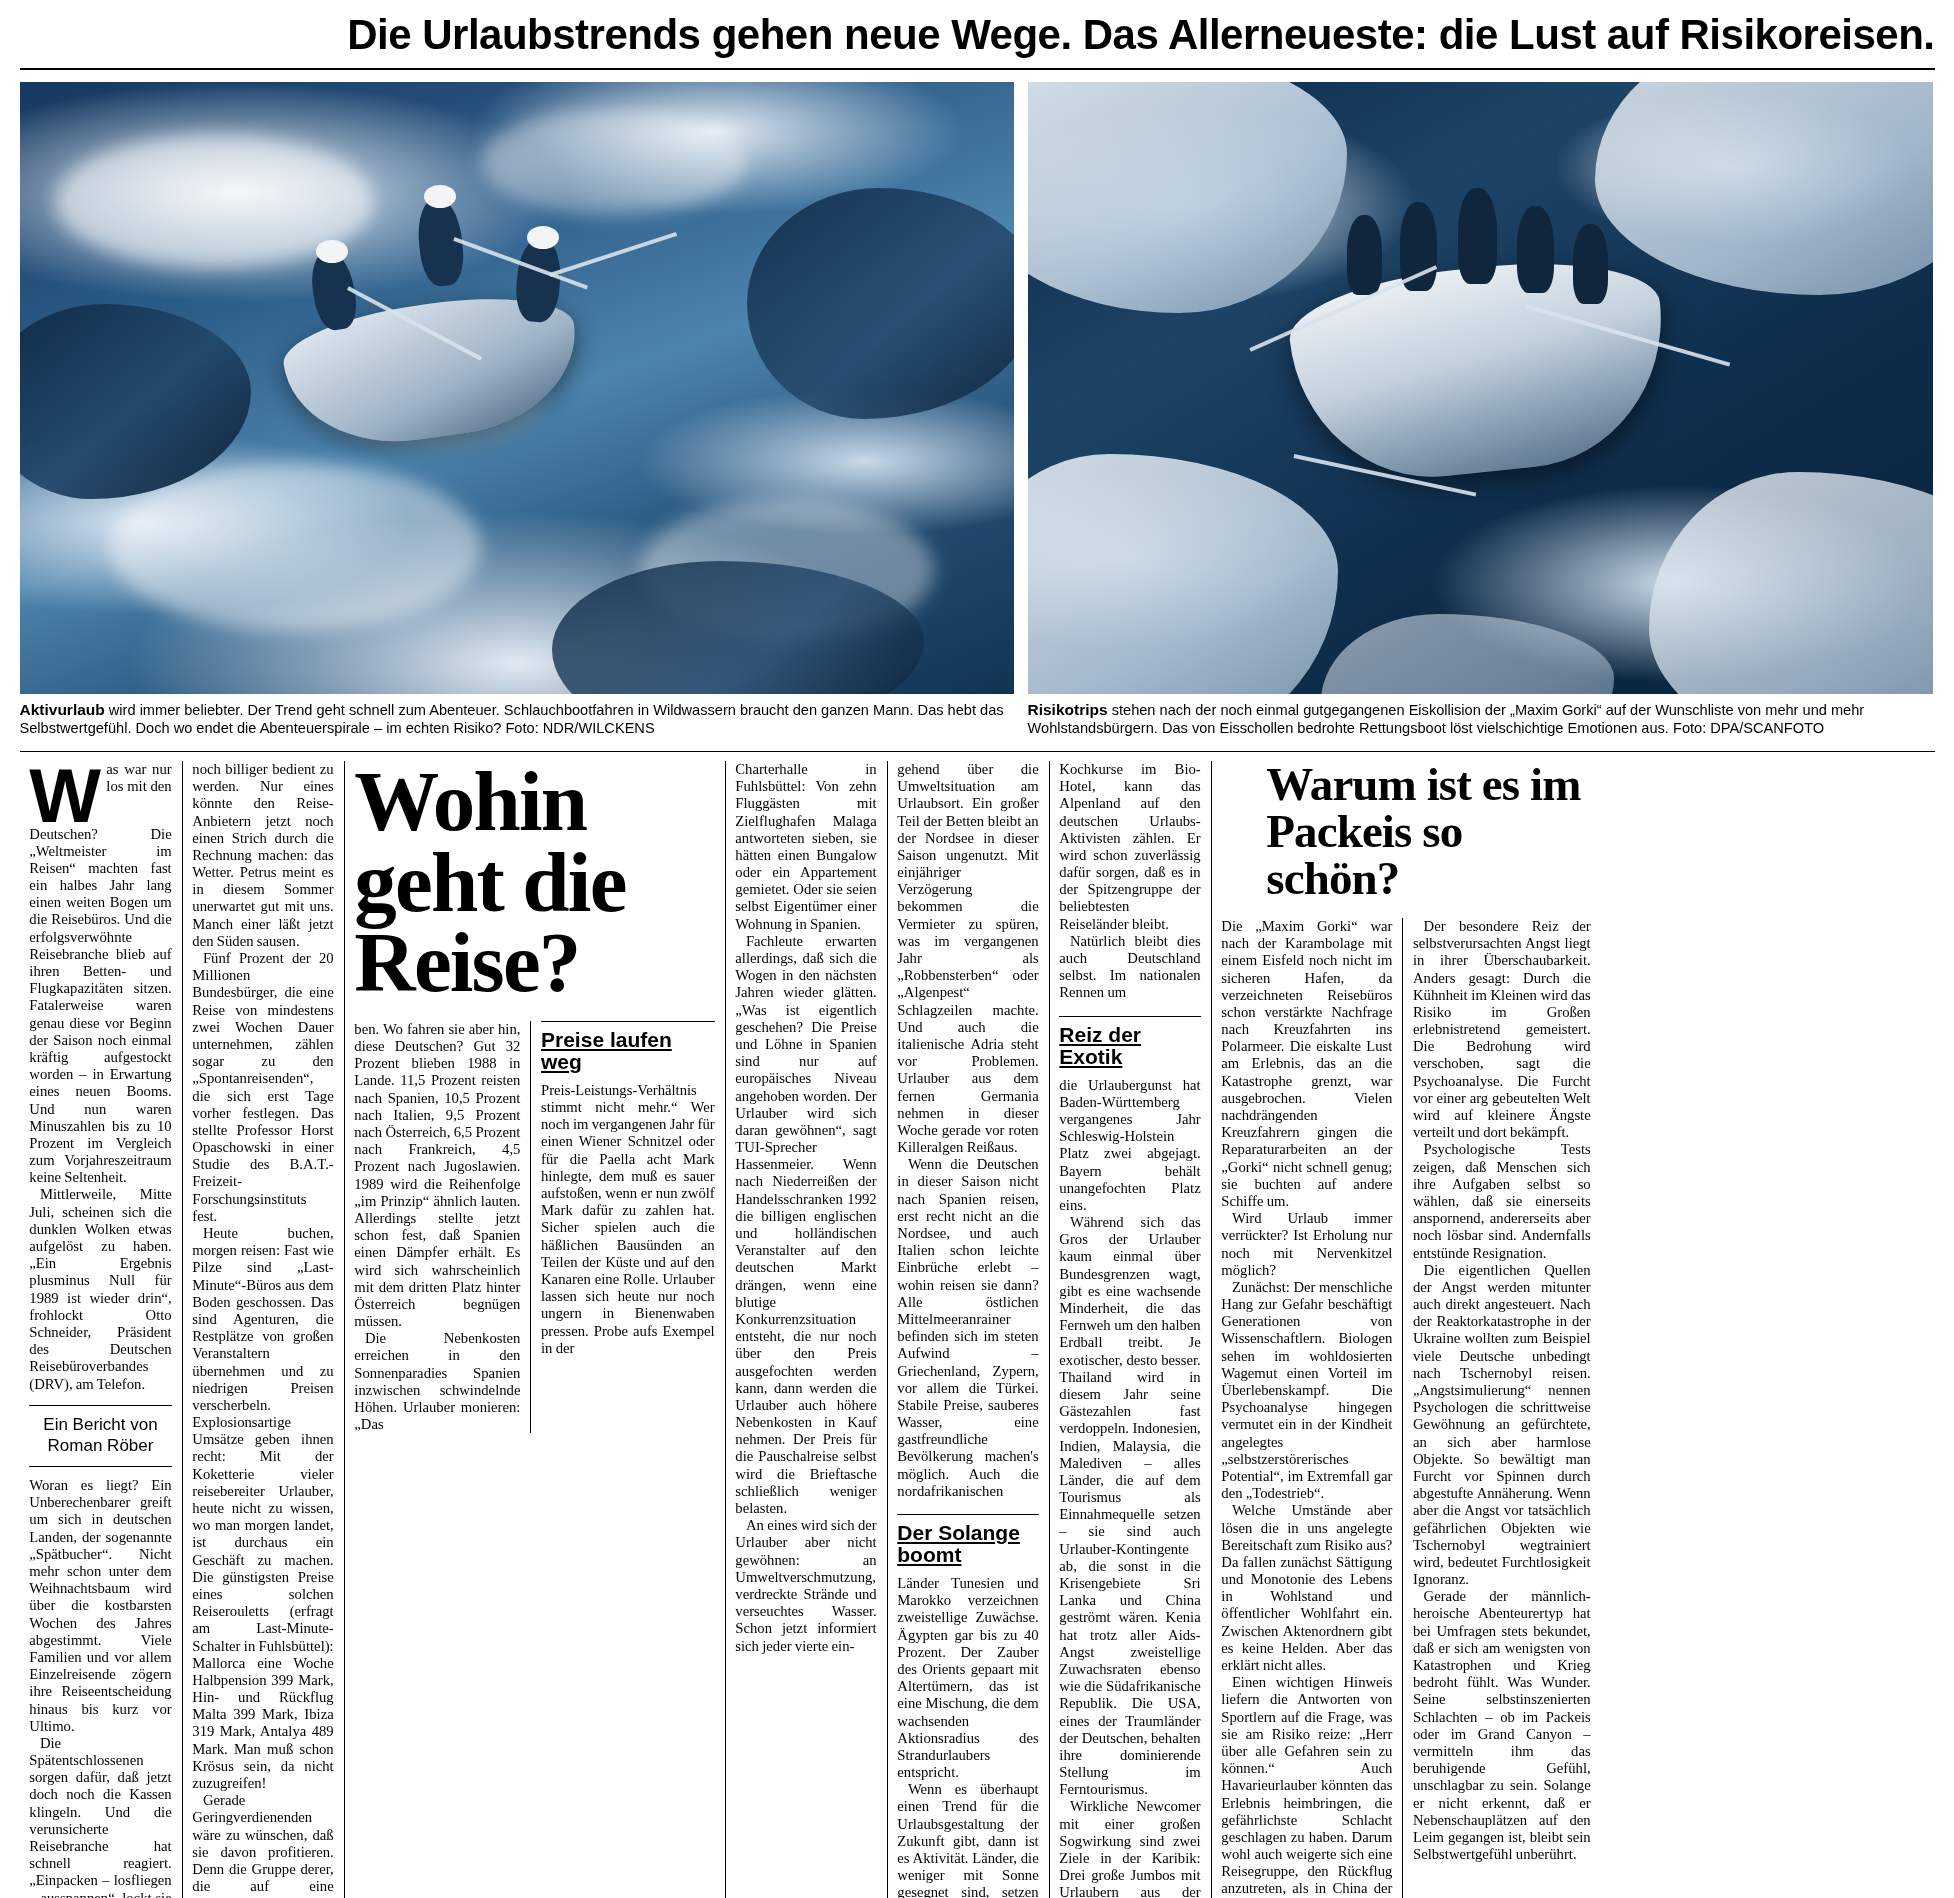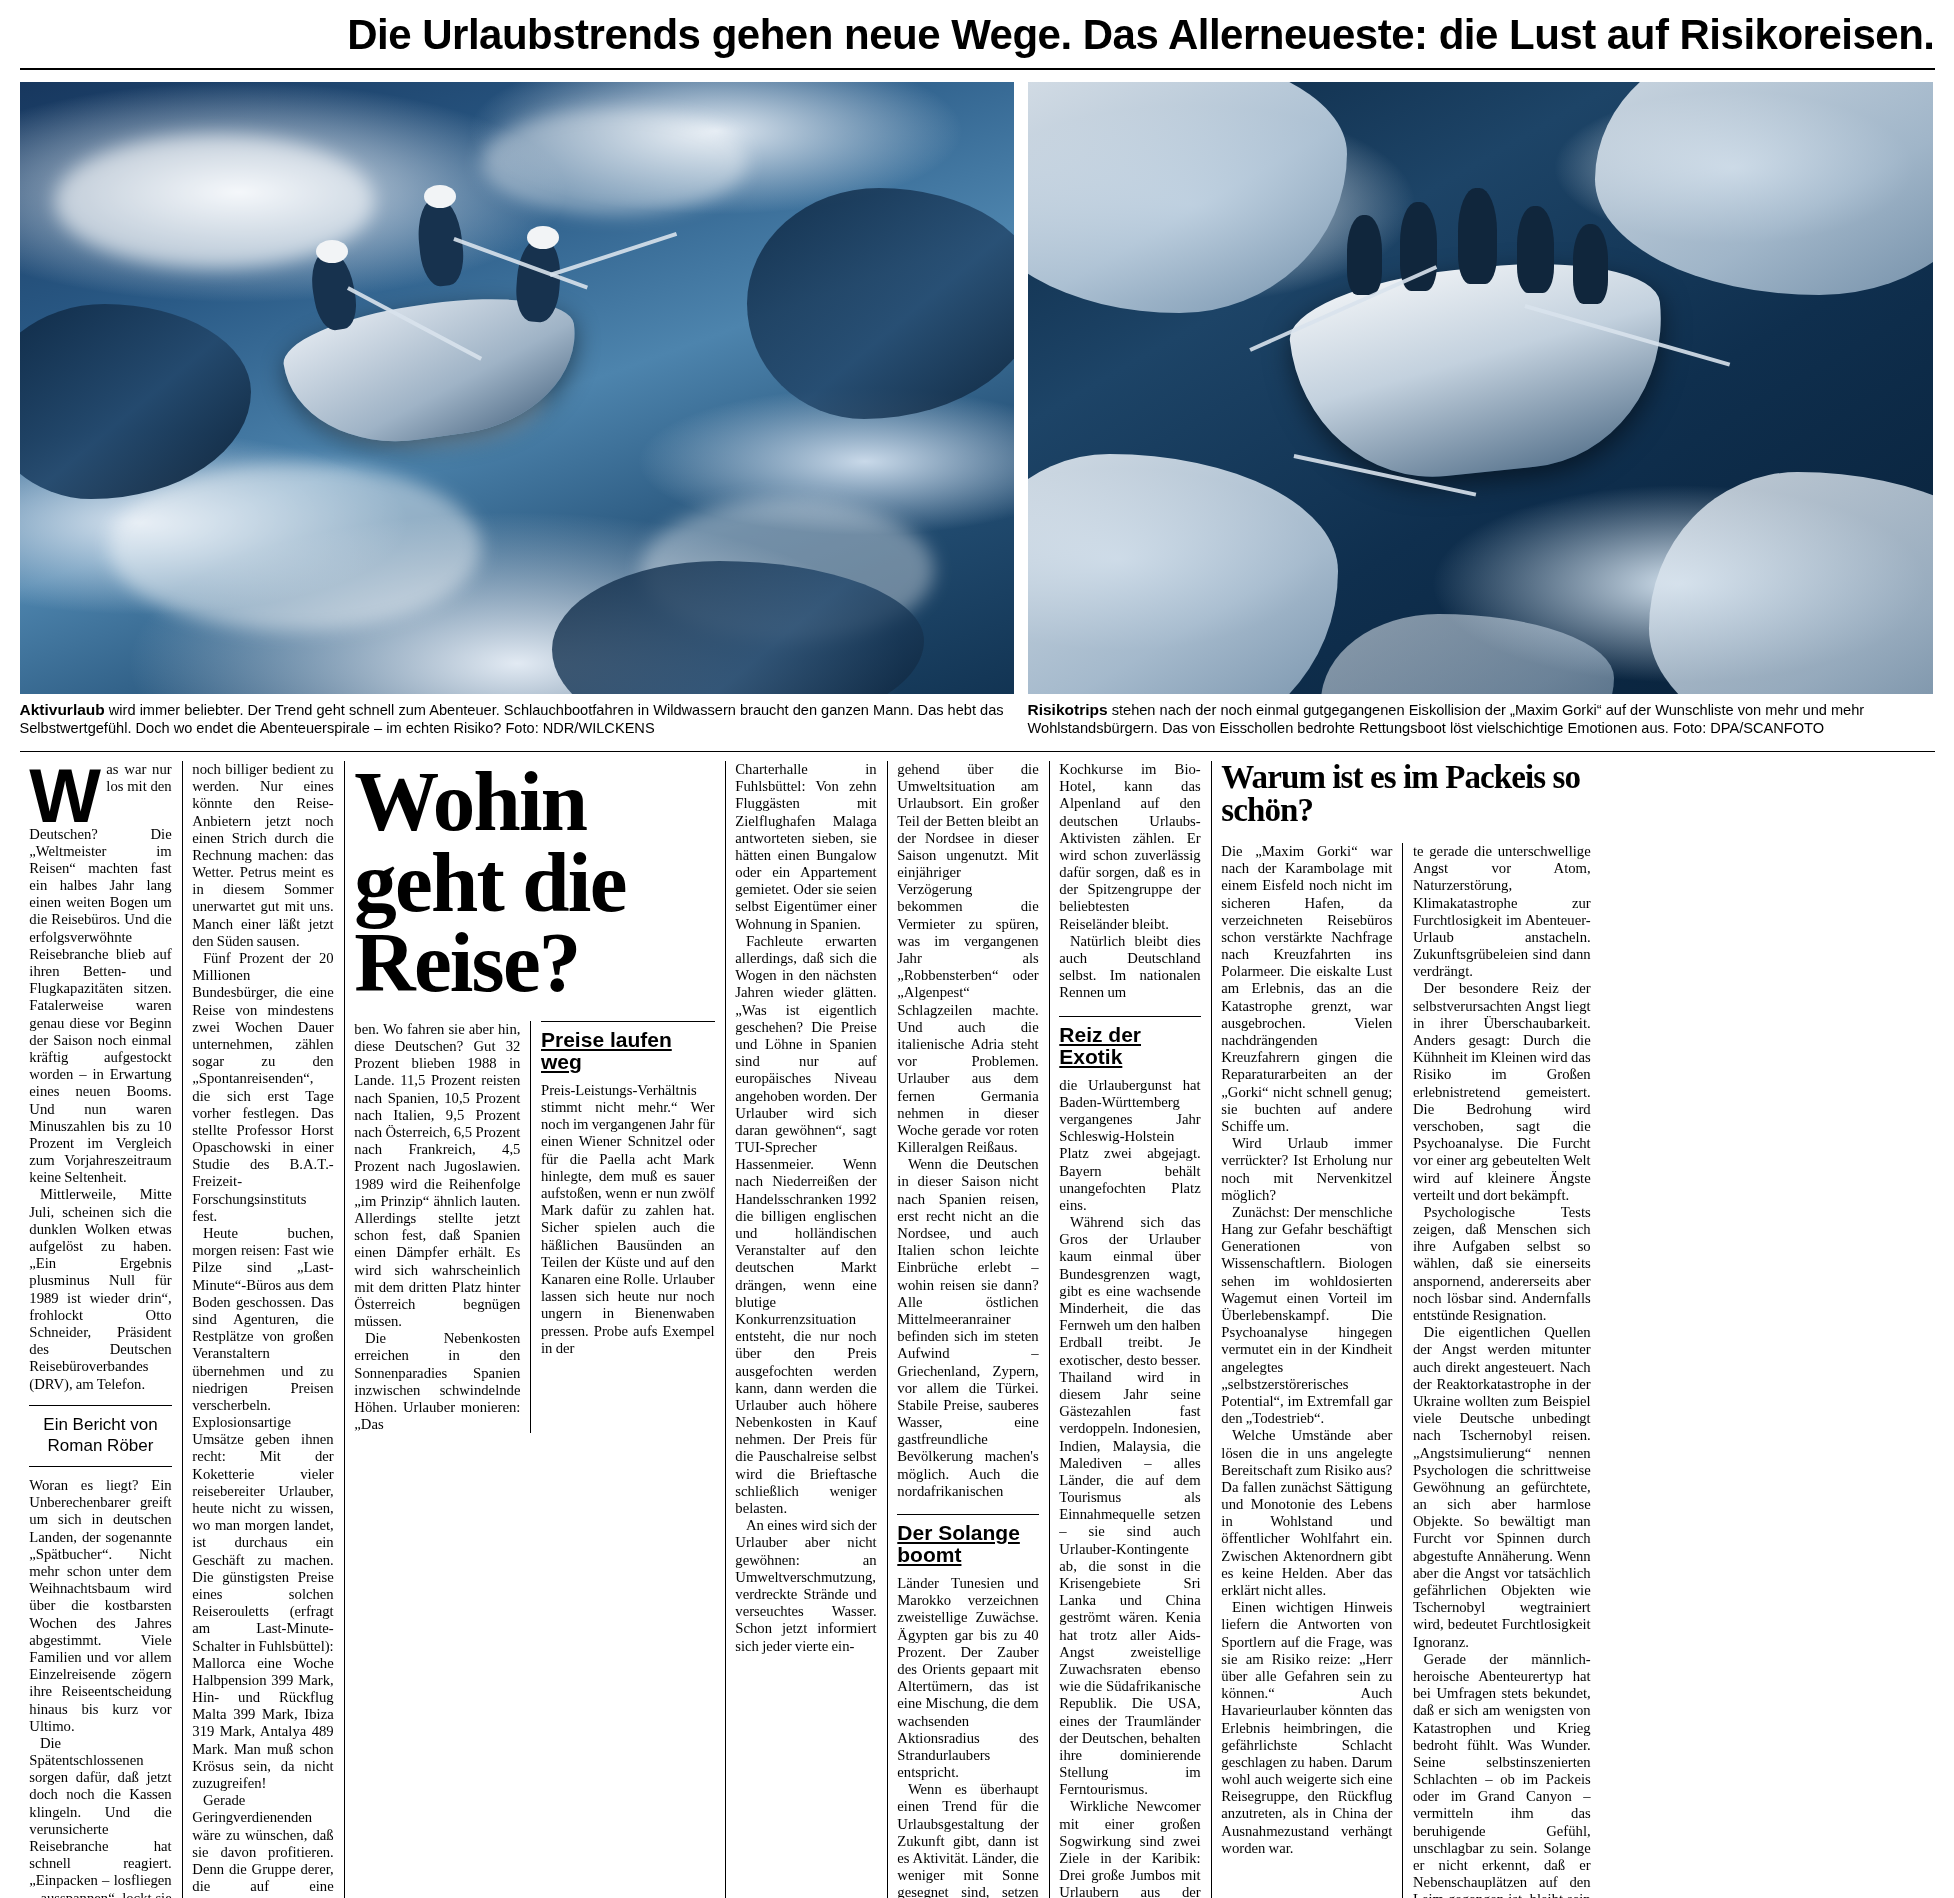--- a/index.html
+++ b/index.html
@@ -181,24 +181,25 @@
   }
   .big-title{
     font-family:"Liberation Serif", serif;
     font-weight:bold;
     font-size:85px;
     line-height:0.95;
     letter-spacing:-1.8px;
     margin:0 0 17.7px 0;
   }
   .big-title.right{
-    font-size:33px;
+    font-size:47px;
     line-height:1.0;
     letter-spacing:-0.9px;
     margin-bottom:16px;
+    margin-left:45px;
   }
 </style>
 </head>
 <body>
 
 <div class="page">
 
   <div class="masthead">Die Urlaubstrends gehen neue Wege. Das Allerneueste: die Lust auf Risikoreisen.</div>
 
   <div class="photos">
@@ -326,21 +327,20 @@
       <div style="display:flex;gap:0;">
         <div style="width:182px;padding-right:9.8px;">
           <p class="body first">Die „Maxim Gorki“ war nach der Karambolage mit einem Eisfeld noch nicht im sicheren Hafen, da verzeichneten Reisebüros schon verstärkte Nachfrage nach Kreuzfahrten ins Polarmeer. Die eiskalte Lust am Erlebnis, das an die Katastrophe grenzt, war ausgebrochen. Vielen nachdrängenden Kreuzfahrern gingen die Reparaturarbeiten an der „Gorki“ nicht schnell genug; sie buchten auf andere Schiffe um.</p>
           <p class="body">Wird Urlaub immer verrückter? Ist Erholung nur noch mit Nervenkitzel möglich?</p>
           <p class="body">Zunächst: Der menschliche Hang zur Gefahr beschäftigt Generationen von Wissenschaftlern. Biologen sehen im wohldosierten Wagemut einen Vorteil im Überlebenskampf. Die Psychoanalyse hingegen vermutet ein in der Kindheit angelegtes „selbstzerstörerisches Potential“, im Extremfall gar den „Todestrieb“.</p>
           <p class="body">Welche Umstände aber lösen die in uns angelegte Bereitschaft zum Risiko aus? Da fallen zunächst Sättigung und Monotonie des Lebens in Wohlstand und öffentlicher Wohlfahrt ein. Zwischen Aktenordnern gibt es keine Helden. Aber das erklärt nicht alles.</p>
           <p class="body">Einen wichtigen Hinweis liefern die Antworten von Sportlern auf die Frage, was sie am Risiko reize: „Herr über alle Gefahren sein zu können.“ Auch Havarieurlauber könnten das Erlebnis heimbringen, die gefährlichste Schlacht geschlagen zu haben. Darum wohl auch weigerte sich eine Reisegruppe, den Rückflug anzutreten, als in China der Ausnahmezustand verhängt worden war.</p>
 
         </div>
         <div style="width:189px;padding-left:9.8px;border-left:0.9px solid #000;">
-          <p class="body first">te gerade die unterschwellige Angst vor Atom, Naturzerstörung, Klimakatastrophe zur Furchtlosigkeit im Abenteuer-Urlaub anstacheln. Zukunftsgrübeleien sind dann verdrängt.</p>
           <p class="body">Der besondere Reiz der selbstverursachten Angst liegt in ihrer Überschaubarkeit. Anders gesagt: Durch die Kühnheit im Kleinen wird das Risiko im Großen erlebnistretend gemeistert. Die Bedrohung wird verschoben, sagt die Psychoanalyse. Die Furcht vor einer arg gebeutelten Welt wird auf kleinere Ängste verteilt und dort bekämpft.</p>
           <p class="body">Psychologische Tests zeigen, daß Menschen sich ihre Aufgaben selbst so wählen, daß sie einerseits anspornend, andererseits aber noch lösbar sind. Andernfalls entstünde Resignation.</p>
           <p class="body">Die eigentlichen Quellen der Angst werden mitunter auch direkt angesteuert. Nach der Reaktorkatastrophe in der Ukraine wollten zum Beispiel viele Deutsche unbedingt nach Tschernobyl reisen. „Angstsimulierung“ nennen Psychologen die schrittweise Gewöhnung an gefürchtete, an sich aber harmlose Objekte. So bewältigt man Furcht vor Spinnen durch abgestufte Annäherung. Wenn aber die Angst vor tatsächlich gefährlichen Objekten wie Tschernobyl wegtrainiert wird, bedeutet Furchtlosigkeit Ignoranz.</p>
           <p class="body">Gerade der männlich-heroische Abenteurertyp hat bei Umfragen stets bekundet, daß er sich am wenigsten von Katastrophen und Krieg bedroht fühlt. Was Wunder. Seine selbstinszenierten Schlachten – ob im Packeis oder im Grand Canyon – vermitteln ihm das beruhigende Gefühl, unschlagbar zu sein. Solange er nicht erkennt, daß er Nebenschauplätzen auf den Leim gegangen ist, bleibt sein Selbstwertgefühl unberührt.</p>
 
         </div>
       </div>
     </div>
 
   </div>

